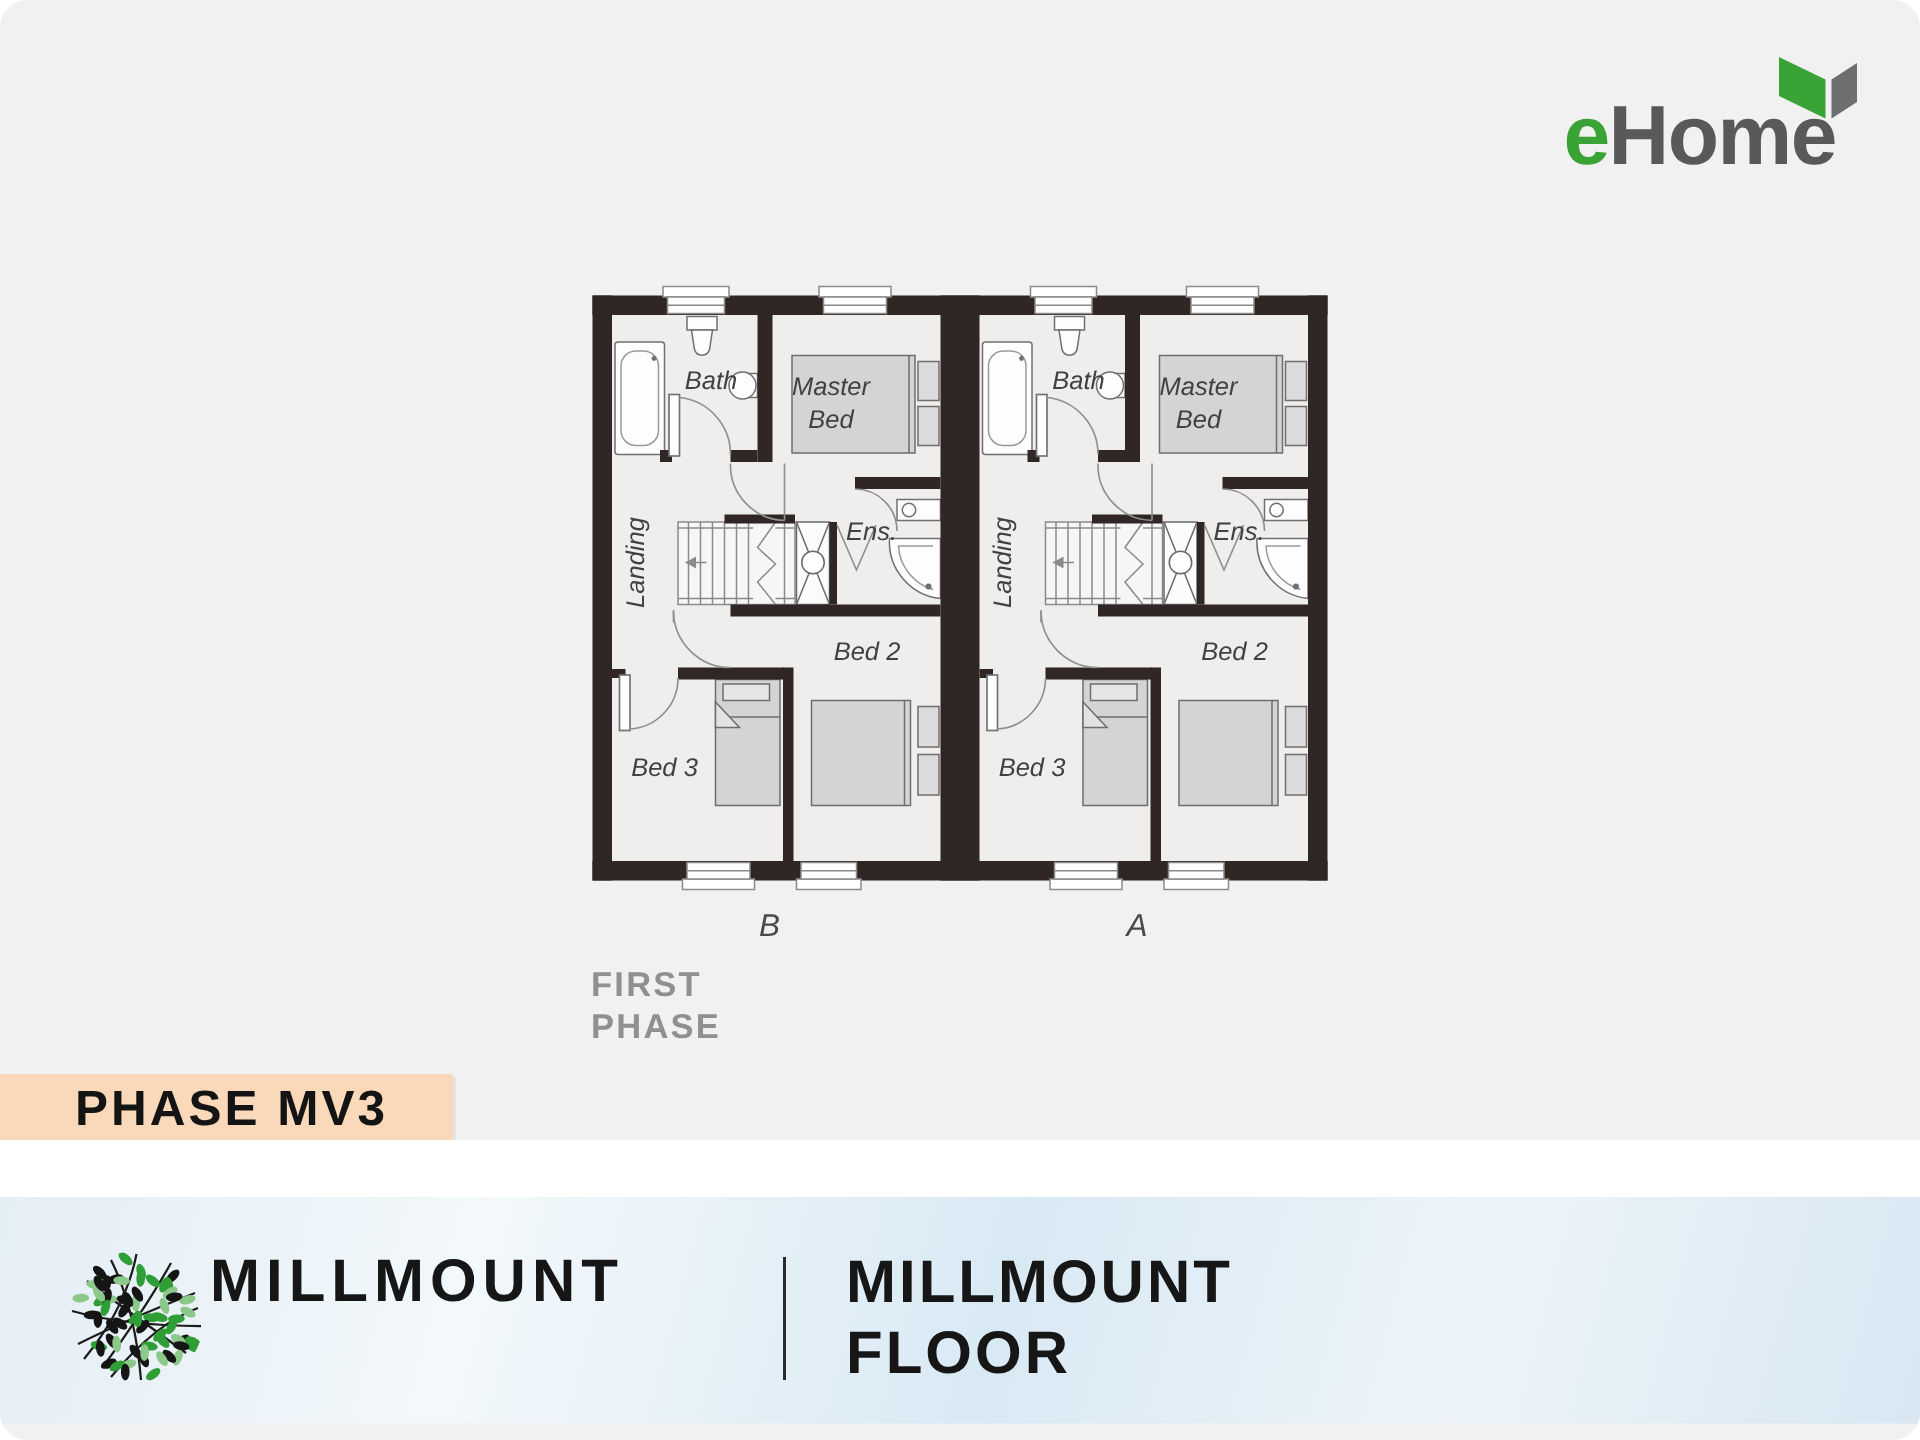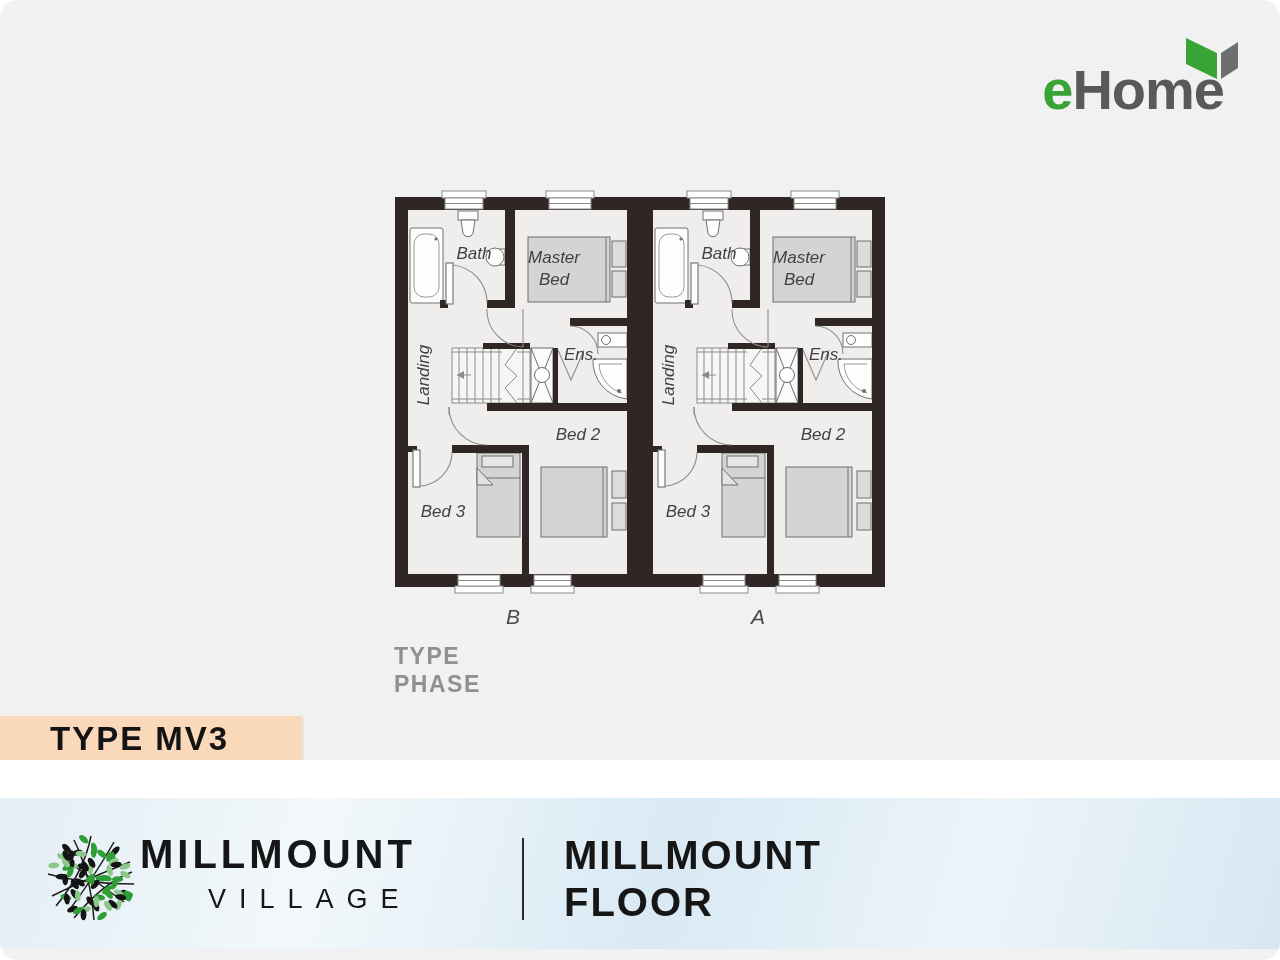--- a/index.html
+++ b/index.html
@@ -194,26 +194,26 @@
       <text class="plan-label" x="183" y="243" text-anchor="middle">Bed 2</text>
       <text class="plan-label" x="48" y="320" text-anchor="middle">Bed 3</text>
       <text class="plan-label" x="34" y="178" text-anchor="middle" transform="rotate(-90 34 178)">Landing</text>
     </g>
 
     <text class="unit-letter" x="133" y="444" text-anchor="middle">B</text>
     <text class="unit-letter" x="378" y="444" text-anchor="middle">A</text>
   </svg>
 
   <div class="floor-caption">
-    <div>TYPE</div>
+    <div>FIRST</div>
     <div>PHASE</div>
   </div>
 
   <div class="type-ribbon">
-    <span>TYPE MV3</span>
+    <span>PHASE MV3</span>
   </div>
 
   <div class="white-band"></div>
 
   <div class="footer">
     <svg id="tree-logo" class="tree-logo" width="94" height="98" viewBox="0 0 94 98">
       <clipPath id="disc">
           <circle cx="47" cy="49" r="45"></circle>
         </clipPath>
       <g clip-path="url(#disc)">
@@ -288,21 +288,20 @@
             <ellipse cx="64.6" cy="64.1" rx="5.6" ry="2.9" fill="#2f9e36" transform="rotate(47 64.6 64.1)"></ellipse>
             <ellipse cx="27.1" cy="25.8" rx="5.6" ry="2.9" fill="#151515" transform="rotate(97 27.1 25.8)"></ellipse>
             <ellipse cx="65.7" cy="26.5" rx="5.6" ry="2.9" fill="#2f9e36" transform="rotate(116 65.7 26.5)"></ellipse>
             <ellipse cx="17.3" cy="46.6" rx="5.6" ry="2.9" fill="#151515" transform="rotate(178 17.3 46.6)"></ellipse>
             <ellipse cx="22.2" cy="25.7" rx="5.6" ry="2.9" fill="#151515" transform="rotate(59 22.2 25.7)"></ellipse>
             <ellipse cx="72.1" cy="34.6" rx="5.6" ry="2.9" fill="#151515" transform="rotate(173 72.1 34.6)"></ellipse>
           </g>
       </g>
     </svg>
     <div class="brand-name">MILLMOUNT</div>
-    <div class="brand-sub">VILLAGE</div>
     <div class="footer-divider"></div>
     <div class="phase-block">
       <div>MILLMOUNT</div>
       <div>FLOOR</div>
     </div>
   </div>
 
 </div>
 
 </body></html>

